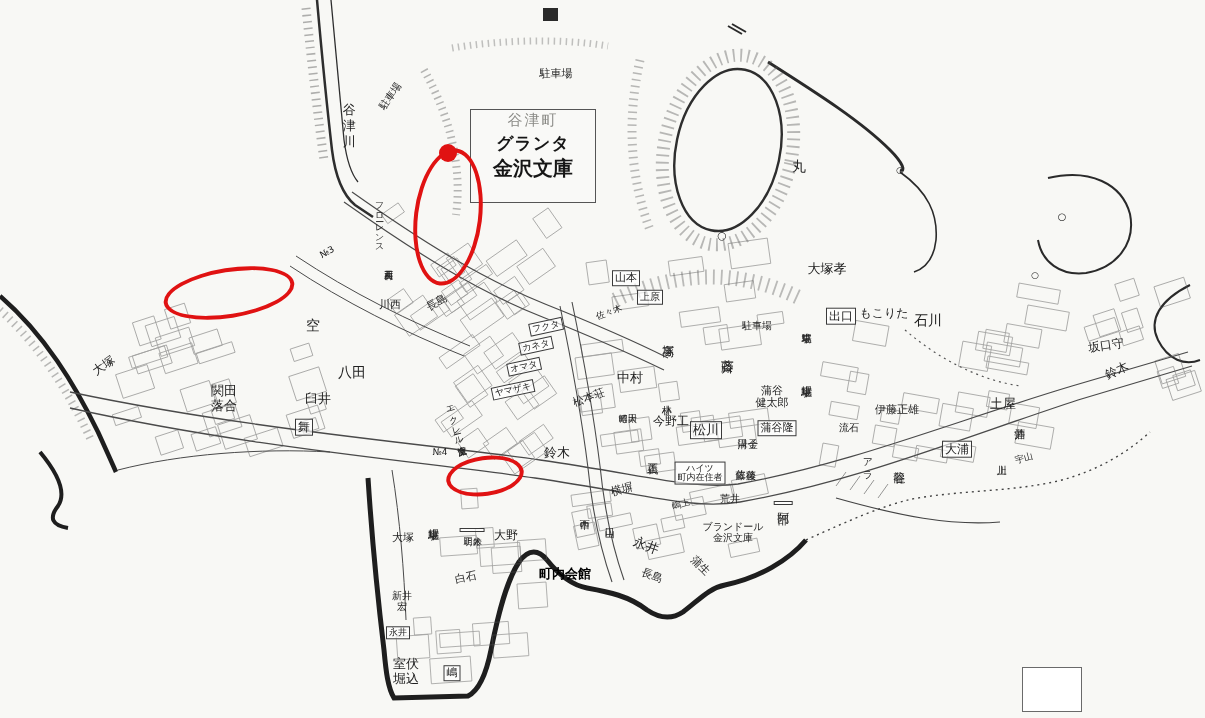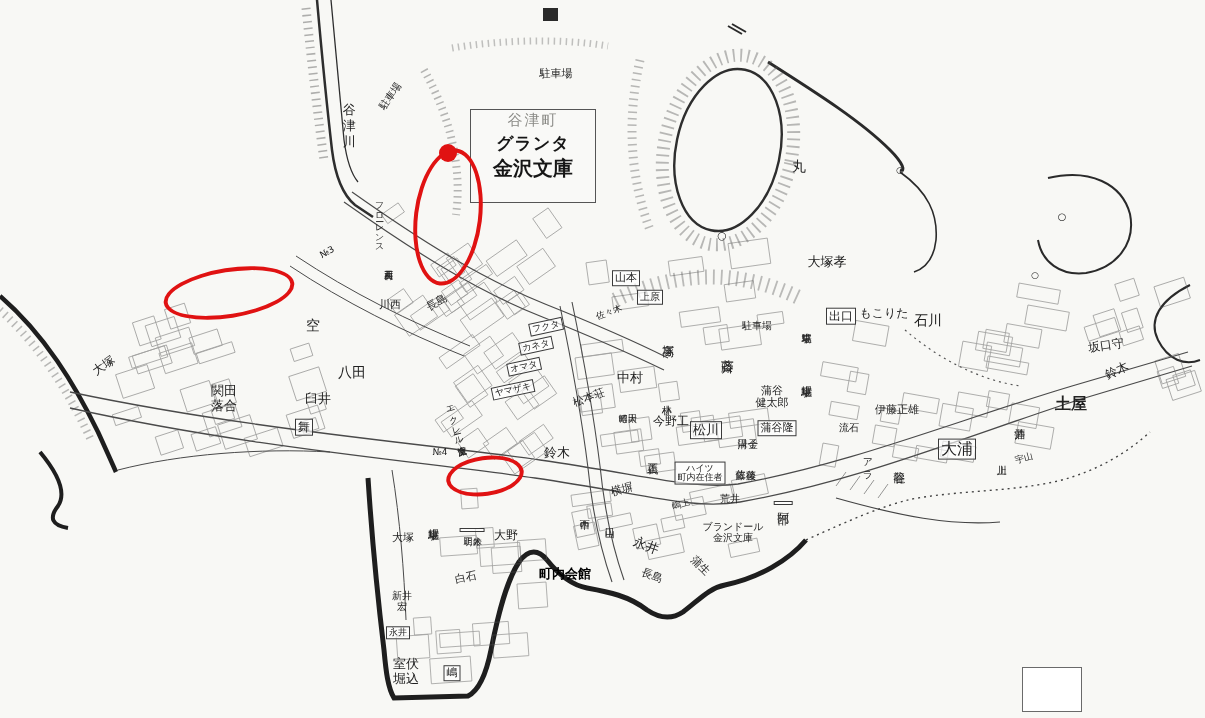--- a/index.html
+++ b/index.html
@@ -281,31 +281,31 @@
 町内在住者</div>
       <div class="map-label" style="left: 730px; top: 499px; font-size: 10px; transform: translate(-50%, -50%);">荒井</div>
       <div class="map-label boxed vertical" style="left: 783px; top: 503px; font-size: 12px; transform: translate(-50%, -50%);">阿部</div>
       <div class="map-label" style="left: 733px; top: 532px; font-size: 10px; transform: translate(-50%, -50%);">ブランドール
 金沢文庫</div>
       <div class="map-label" style="left: 557px; top: 453px; font-size: 13px; transform: translate(-50%, -50%);">鈴木</div>
       <div class="map-label" style="left: 622px; top: 490px; font-size: 11px; transform: translate(-50%, -50%) rotate(-15deg);">横塀</div>
       <div class="map-label" style="left: 681px; top: 504px; font-size: 9px; transform: translate(-50%, -50%) rotate(-15deg);">嶋上</div>
       <div class="map-label vertical" style="left: 584px; top: 512px; font-size: 10px; transform: translate(-50%, -50%);">西中</div>
       <div class="map-label vertical" style="left: 609px; top: 520px; font-size: 10px; transform: translate(-50%, -50%);">山口</div>
-      <div class="map-label" style="left: 827px; top: 262px; font-size: 13px; transform: translate(-50%, -50%);">大塚孝</div>
+      <div class="map-label" style="left: 827px; top: 269px; font-size: 13px; transform: translate(-50%, -50%);">大塚孝</div>
       <div class="map-label boxed" style="left: 841px; top: 316px; font-size: 12px; transform: translate(-50%, -50%);">出口</div>
       <div class="map-label" style="left: 884px; top: 314px; font-size: 12px; transform: translate(-50%, -50%);">もこりた</div>
       <div class="map-label" style="left: 928px; top: 321px; font-size: 14px; transform: translate(-50%, -50%);">石川</div>
       <div class="map-label" style="left: 849px; top: 387px; font-size: 10px; transform: translate(-50%, -50%); margin-top: 41px;">流石</div>
       <div class="map-label" style="left: 897px; top: 410px; font-size: 11px; transform: translate(-50%, -50%);">伊藤正雄</div>
       <div class="map-label" style="left: 1106px; top: 346px; font-size: 12px; transform: translate(-50%, -50%) rotate(-8deg);">坂口守</div>
       <div class="map-label" style="left: 1117px; top: 371px; font-size: 12px; transform: translate(-50%, -50%) rotate(-25deg);">鈴木</div>
-      <div class="map-label" style="left: 1071px; top: 404px; font-size: 16px; transform: translate(-50%, -50%); font-weight: bold;">土屋</div>
+      <div class="map-label" style="left: 1003px; top: 404px; font-size: 13px; transform: translate(-50%, -50%);">土屋</div>
       <div class="map-label vertical" style="left: 1019px; top: 419px; font-size: 11px; transform: translate(-50%, -50%);">酒井</div>
-      <div class="map-label boxed" style="left: 957px; top: 449px; font-size: 16px; transform: translate(-50%, -50%);">大浦</div>
+      <div class="map-label boxed" style="left: 957px; top: 449px; font-size: 12px; transform: translate(-50%, -50%);">大浦</div>
       <div class="map-label vertical" style="left: 867px; top: 463px; font-size: 10px; transform: translate(-50%, -50%);">アラ</div>
       <div class="map-label vertical" style="left: 899px; top: 462px; font-size: 12px; transform: translate(-50%, -50%);">龍谷</div>
       <div class="map-label vertical" style="left: 1001px; top: 457px; font-size: 10px; transform: translate(-50%, -50%);">川上</div>
       <div class="map-label" style="left: 1024px; top: 458px; font-size: 9px; transform: translate(-50%, -50%) rotate(-15deg);">宇山</div>
       <div class="map-label vertical" style="left: 433px; top: 520px; font-size: 11px; transform: translate(-50%, -50%);">駐車場</div>
       <div class="map-label" style="left: 403px; top: 538px; font-size: 11px; transform: translate(-50%, -50%);">大塚</div>
       <div class="map-label boxed vertical" style="left: 472px; top: 530px; font-size: 9px; transform: translate(-50%, -50%);">鈴木
 正明</div>
       <div class="map-label" style="left: 506px; top: 536px; font-size: 12px; transform: translate(-50%, -50%);">大野</div>
       <div class="map-label" style="left: 466px; top: 578px; font-size: 11px; transform: translate(-50%, -50%) rotate(-12deg);">白石</div>

